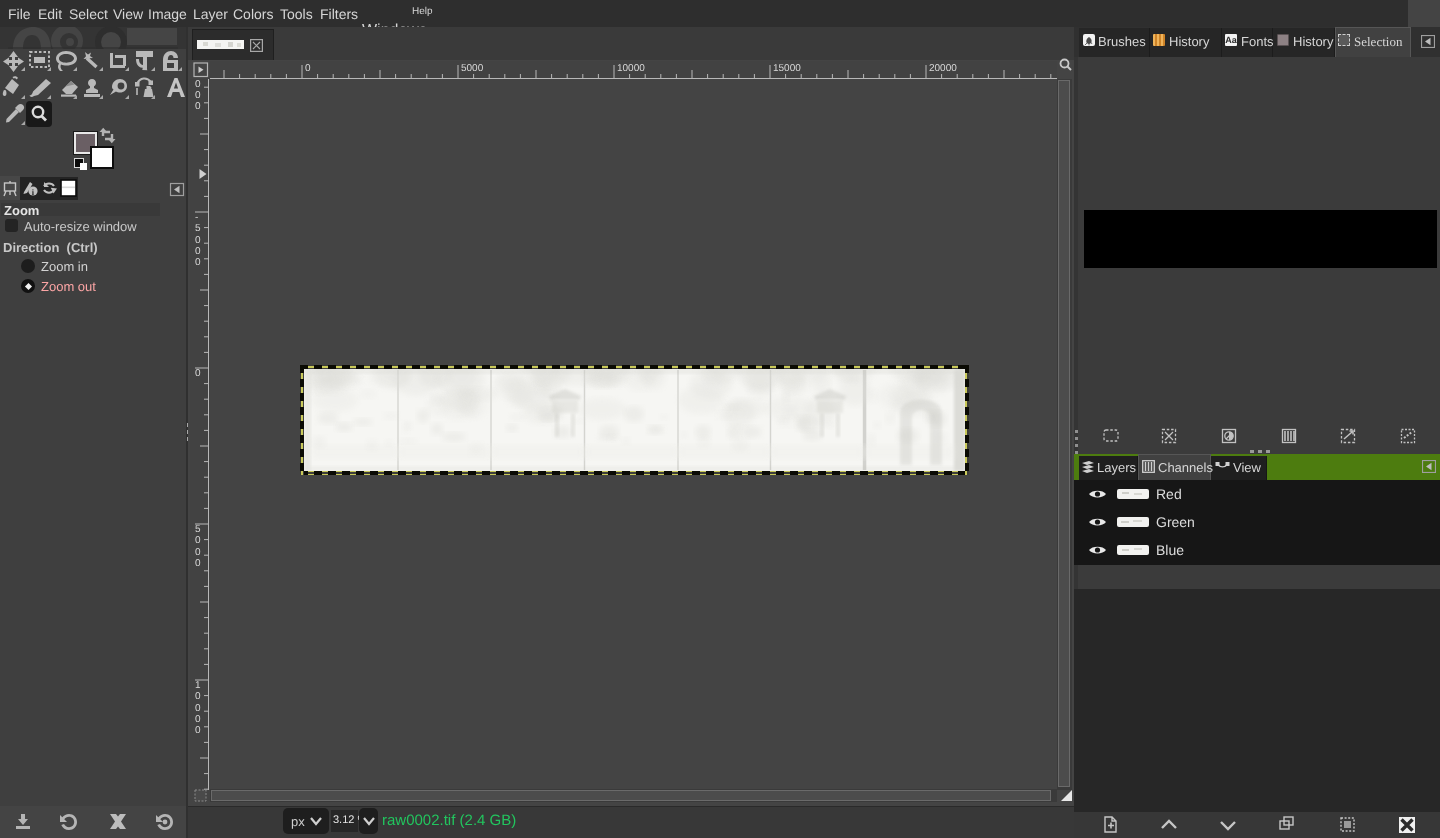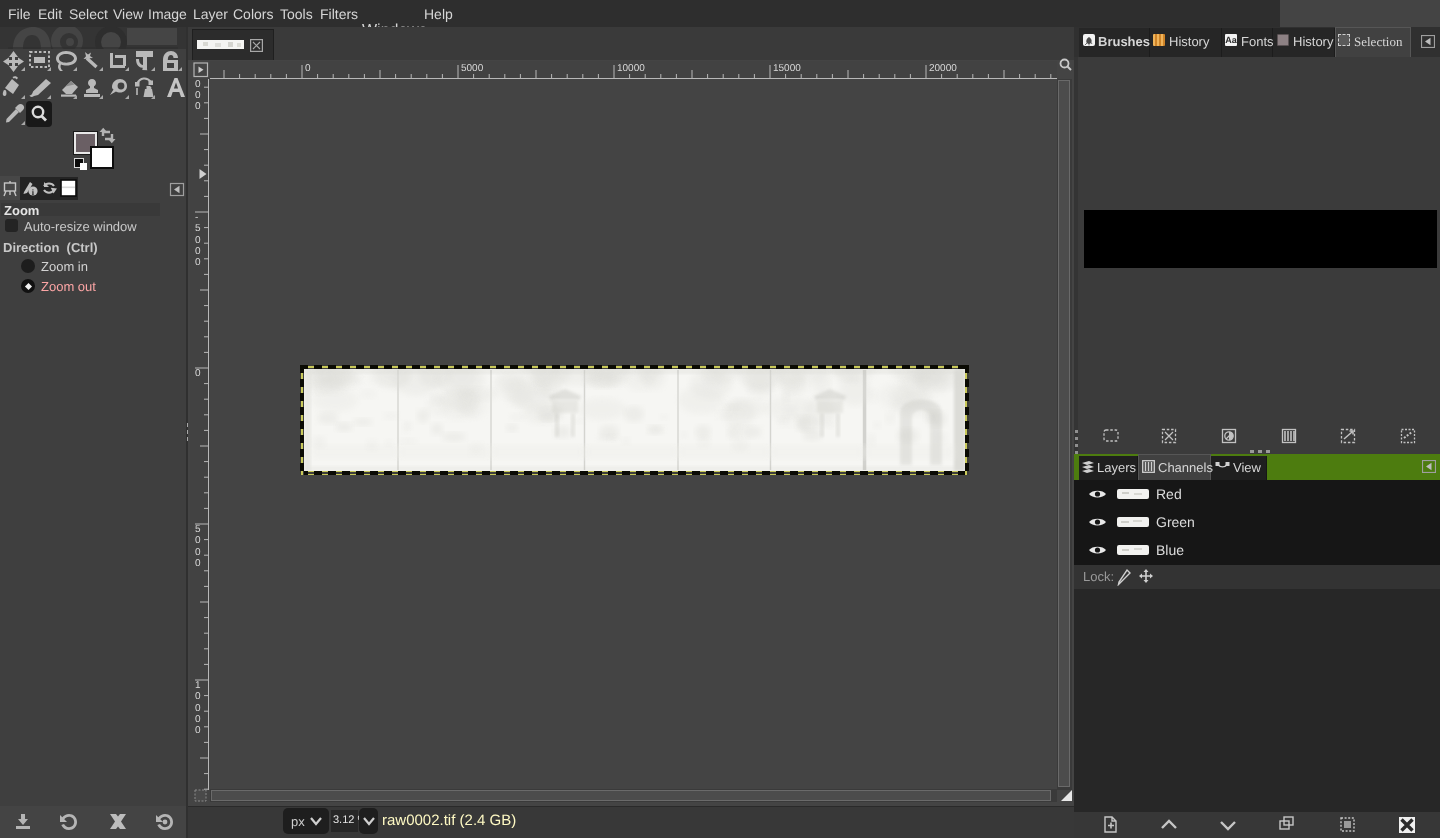--- a/index.html
+++ b/index.html
@@ -4,32 +4,32 @@
 <style>
   html,body{margin:0;padding:0;}
   *{-webkit-font-smoothing:antialiased;text-rendering:geometricPrecision;}
   body{width:1440px;height:838px;background:#444444;font-family:"Liberation Sans",sans-serif;overflow:hidden;position:relative;}
   .abs{position:absolute;}
   .txt{color:#d6d6d6;font-size:13px;white-space:nowrap;}
 </style>
 </head>
 <body>
 
-<div class="abs" id="menubar" style="left:0;top:0;width:1280px;height:27px;background:#2e2e2e;">
+<div class="abs" id="menubar" style="left:0;top:0;width:1408px;height:27px;background:#2e2e2e;">
   <span class="abs txt" style="left:8px;top:6px;font-size:14px;">File</span>
   <span class="abs txt" style="left:38px;top:6px;font-size:14px;">Edit</span>
   <span class="abs txt" style="left:69px;top:6px;font-size:14px;">Select</span>
   <span class="abs txt" style="left:113px;top:6px;font-size:14px;">View</span>
   <span class="abs txt" style="left:148px;top:6px;font-size:14px;">Image</span>
   <span class="abs txt" style="left:193px;top:6px;font-size:14px;">Layer</span>
   <span class="abs txt" style="left:233px;top:6px;font-size:14px;">Colors</span>
   <span class="abs txt" style="left:280px;top:6px;font-size:14px;">Tools</span>
   <span class="abs txt" style="left:320px;top:6px;font-size:14px;">Filters</span>
   <span class="abs txt" style="left:362px;top:6px;font-size:16px;margin-top:16px;">Windows</span>
-  <span class="abs txt" style="left:424px;top:6px;font-size:14px;text-align:right;">Help</span>
+  <span class="abs txt" style="left:412px;top:6px;font-size:10px;text-align:right;">Help</span>
 </div>
 
 <div class="abs" id="toolbox" style="left:0;top:27px;width:188px;height:779px;background:#3f3f3f;">
 
   <div class="abs" id="wilber" style="left:0;top:0;width:188px;height:22px;background:#343434;overflow:hidden;">
     <svg width="188" height="22" viewBox="0 0 188 22">
       <path d="M13 22 C13 6 24 0 33 0 C45 0 51 10 51 22 L41 22 C41 12 37 8 32 8 C27 8 23 12 23 22 Z" fill="#454545"></path>
       <circle cx="67" cy="14" r="16" fill="#444444"></circle>
       <circle cx="69" cy="15" r="9" fill="#343434"></circle>
       <circle cx="70" cy="15" r="4" fill="#454545"></circle>
@@ -565,42 +565,42 @@
         </svg>
     </div>
     <div class="abs" style="left:143px;top:3px;width:27px;height:22px;background:#272727;">
       <span class="abs" style="left:2px;top:4px;color:#e6e6e6;font-size:11px;white-space:nowrap;">3.12 %</span>
     </div>
     <div class="abs" style="left:171px;top:1px;width:19px;height:26px;background:#1e1e1e;border-radius:5px;">
       <svg class="abs" style="left:3px;top:8px;" width="14" height="10" viewBox="0 0 14 10">
           <path d="M2 2 L7 8 L12 2" fill="none" stroke="#cfcfcf" stroke-width="2.2"></path>
         </svg>
     </div>
-    <span class="abs" style="left:194px;top:5px;color:#fef9c3;font-size:15px;">raw0002.tif (2.4 GB)</span>
+    <span class="abs" style="left:194px;top:5px;color:#22c55e;font-size:15px;">raw0002.tif (2.4 GB)</span>
   </div>
 </div>
 
 <div class="abs" id="dock" style="left:1074px;top:27px;width:366px;height:811px;background:#3b3b3b;">
   <div class="abs" style="left:0;top:30px;width:4px;height:781px;background:#343434;"></div>
   <div class="abs" style="left:1px;top:403px;width:3px;height:24px;background:repeating-linear-gradient(180deg,#8f8f8f 0 3px,transparent 3px 7px);"></div>
 
   <div class="abs" id="docktabs" style="left:0;top:0;width:366px;height:30px;background:#303030;">
     <div class="abs" style="left:5px;top:1px;width:71px;height:29px;background:#262626;border-right:1px solid #1c1c1c;box-sizing:border-box;"></div>
     <div class="abs" style="left:76px;top:1px;width:72px;height:29px;background:#262626;border-right:1px solid #1c1c1c;box-sizing:border-box;"></div>
     <div class="abs" style="left:148px;top:1px;width:51px;height:29px;background:#262626;border-right:1px solid #1c1c1c;box-sizing:border-box;"></div>
     <div class="abs" style="left:199px;top:1px;width:62px;height:29px;background:#262626;border-right:1px solid #1c1c1c;box-sizing:border-box;"></div>
     <div class="abs" style="left:261px;top:0px;width:76px;height:30px;background:#414141;border:1px solid #565656;border-bottom:none;box-sizing:border-box;"></div>
 
     <div class="abs" style="left:9px;top:7px;width:12px;height:12px;background:#f2f2f2;border-radius:2px;">
       <svg width="12" height="12" viewBox="0 0 12 12">
           <path d="M6 2 C8 3 9 5 8.5 7 C7.5 9.5 4.5 9.5 3.5 7.5 C2.8 6 3.5 3.5 6 2 Z" fill="#4a4a4a"></path>
           <path d="M2 10 L5 7 M9 9 L7 6 M6 10.5 L6 8" stroke="#4a4a4a" stroke-width="0.8"></path>
         </svg>
     </div>
-    <span class="abs txt" style="left:24px;top:7px;font-weight:bold;">Brushes</span>
+    <span class="abs txt" style="left:24px;top:7px;">Brushes</span>
 
     <div class="abs" style="left:79px;top:7px;width:12px;height:12px;background:#e09a3c;border-radius:1px;background-image:repeating-linear-gradient(90deg,#f0b45a 0 2px,#cf8428 2px 4px);"></div>
     <span class="abs txt" style="left:95px;top:7px;">History</span>
 
     <div class="abs" style="left:151px;top:7px;width:12px;height:12px;background:#f4f4f4;border-radius:1px;color:#2c2c2c;font-size:9px;font-weight:bold;text-align:center;line-height:12px;">Aa</div>
     <span class="abs txt" style="left:167px;top:7px;">Fonts</span>
 
     <div class="abs" style="left:203px;top:7px;width:12px;height:12px;background:#8d8184;border-radius:1px;border:1px solid #5a5254;box-sizing:border-box;"></div>
     <span class="abs txt" style="left:219px;top:7px;">History</span>
 
@@ -698,29 +698,20 @@
         <rect x="43" y="65" width="32" height="10" rx="2" fill="#f2f2f0"></rect>
           <rect x="48" y="69" width="7" height="2" fill="#cfcfca"></rect>
           <rect x="60" y="68" width="8" height="2" fill="#d8d8d3"></rect>
       </g>
       <text x="82" y="19" font-size="14" fill="#dcdcdc" font-family="Liberation Sans">Red</text>
       <text x="82" y="47" font-size="14" fill="#dcdcdc" font-family="Liberation Sans">Green</text>
       <text x="82" y="75" font-size="14" fill="#dcdcdc" font-family="Liberation Sans">Blue</text>
     </svg>
   </div>
 
-  <div class="abs" style="left:0;top:538px;width:366px;height:24px;background:#333333;">
-    <span class="abs" style="left:9px;top:4px;color:#9a9a9a;font-size:13px;">Lock:</span>
-    <svg class="abs" style="left:43px;top:3px;" width="40" height="18" viewBox="0 0 40 18" id="lockicons">
-      <path d="M10 2 L13 5 L5 13 L2 16 L1.5 16.5 L2 14 Z" fill="none" stroke="#cfcfcf" stroke-width="1.4"></path>
-      <g fill="#cfcfcf">
-          <path d="M29 1 L31.5 4 L29.8 4 L29.8 7.2 L33 7.2 L33 5.5 L36 8 L33 10.5 L33 8.8 L29.8 8.8 L29.8 12 L31.5 12 L29 15 L26.5 12 L28.2 12 L28.2 8.8 L25 8.8 L25 10.5 L22 8 L25 5.5 L25 7.2 L28.2 7.2 L28.2 4 L26.5 4 Z"></path>
-        </g>
-    </svg>
-  </div>
 
   <div class="abs" style="left:0;top:562px;width:366px;height:223px;background:#272727;"></div>
 
   <div class="abs" style="left:0;top:785px;width:366px;height:26px;background:#373737;"></div>
   <svg class="abs" id="dockbottom" style="left:0;top:785px;" width="366" height="26" viewBox="0 0 366 26">
     <g stroke="#c6c6c6" fill="none" stroke-width="1.4">
       <path d="M31 5 L38 5 L42 9 L42 20 L31 20 Z M38 5 L38 9 L42 9"></path>
       <path d="M34 13.5 L40 13.5 M37 10.5 L37 16.5" stroke-width="1.6"></path>
       <path d="M88 16 L95 9 L102 16" stroke-width="2.4"></path>
       <path d="M147 10 L154 17 L161 10" stroke-width="2.4"></path>

